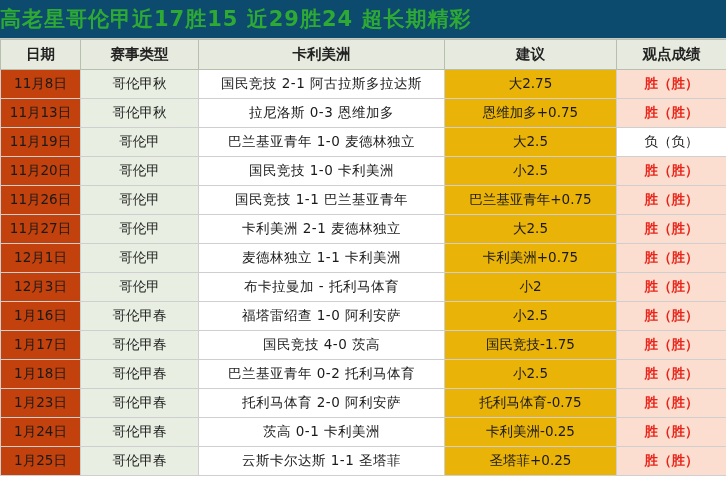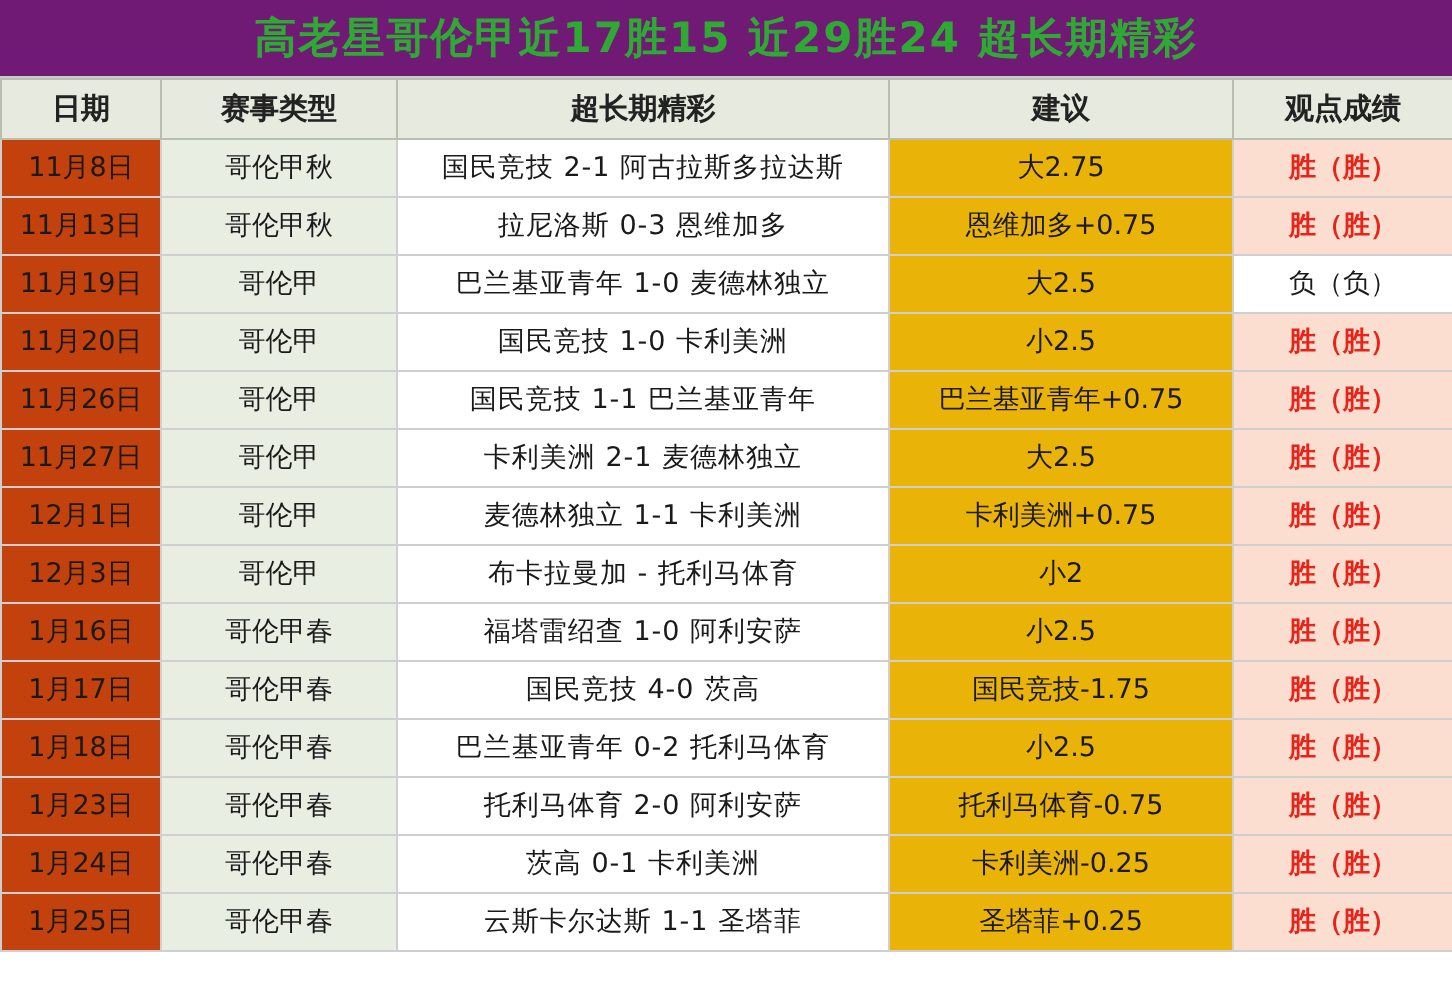--- a/index.html
+++ b/index.html
@@ -15,23 +15,22 @@
   }
   .sheet {
     width: 726px;
     height: 499px;
     position: relative;
   }
   .title-bar {
     height: 38px;
     display: flex;
     align-items: center;
-    justify-content: center;
     border-bottom: 1px solid #c9c9c9;
-    background: #701a75;
+    background: #0c4a6e;
   }
   .title-text {
     color: #2eaa34;
     font-size: 21px;
     font-weight: bold;
     letter-spacing: 1px;
     white-space: nowrap;
   }
   table {
     border-collapse: collapse;
@@ -94,21 +93,21 @@
       <col class="c0">
         <col class="c1">
         <col class="c2">
         <col class="c3">
         <col class="c4">
     </colgroup>
     <thead>
       <tr>
         <th>日期</th>
         <th>赛事类型</th>
-        <th>超长期精彩</th>
+        <th>卡利美洲</th>
         <th>建议</th>
         <th>观点成绩</th>
       </tr>
     </thead>
     <tbody>
         <tr>
           <td class="col-date">11月8日</td>
           <td class="col-league">哥伦甲秋</td>
           <td class="col-match match-text">国民竞技  2-1  阿古拉斯多拉达斯</td>
           <td class="col-tip">大2.75</td>

